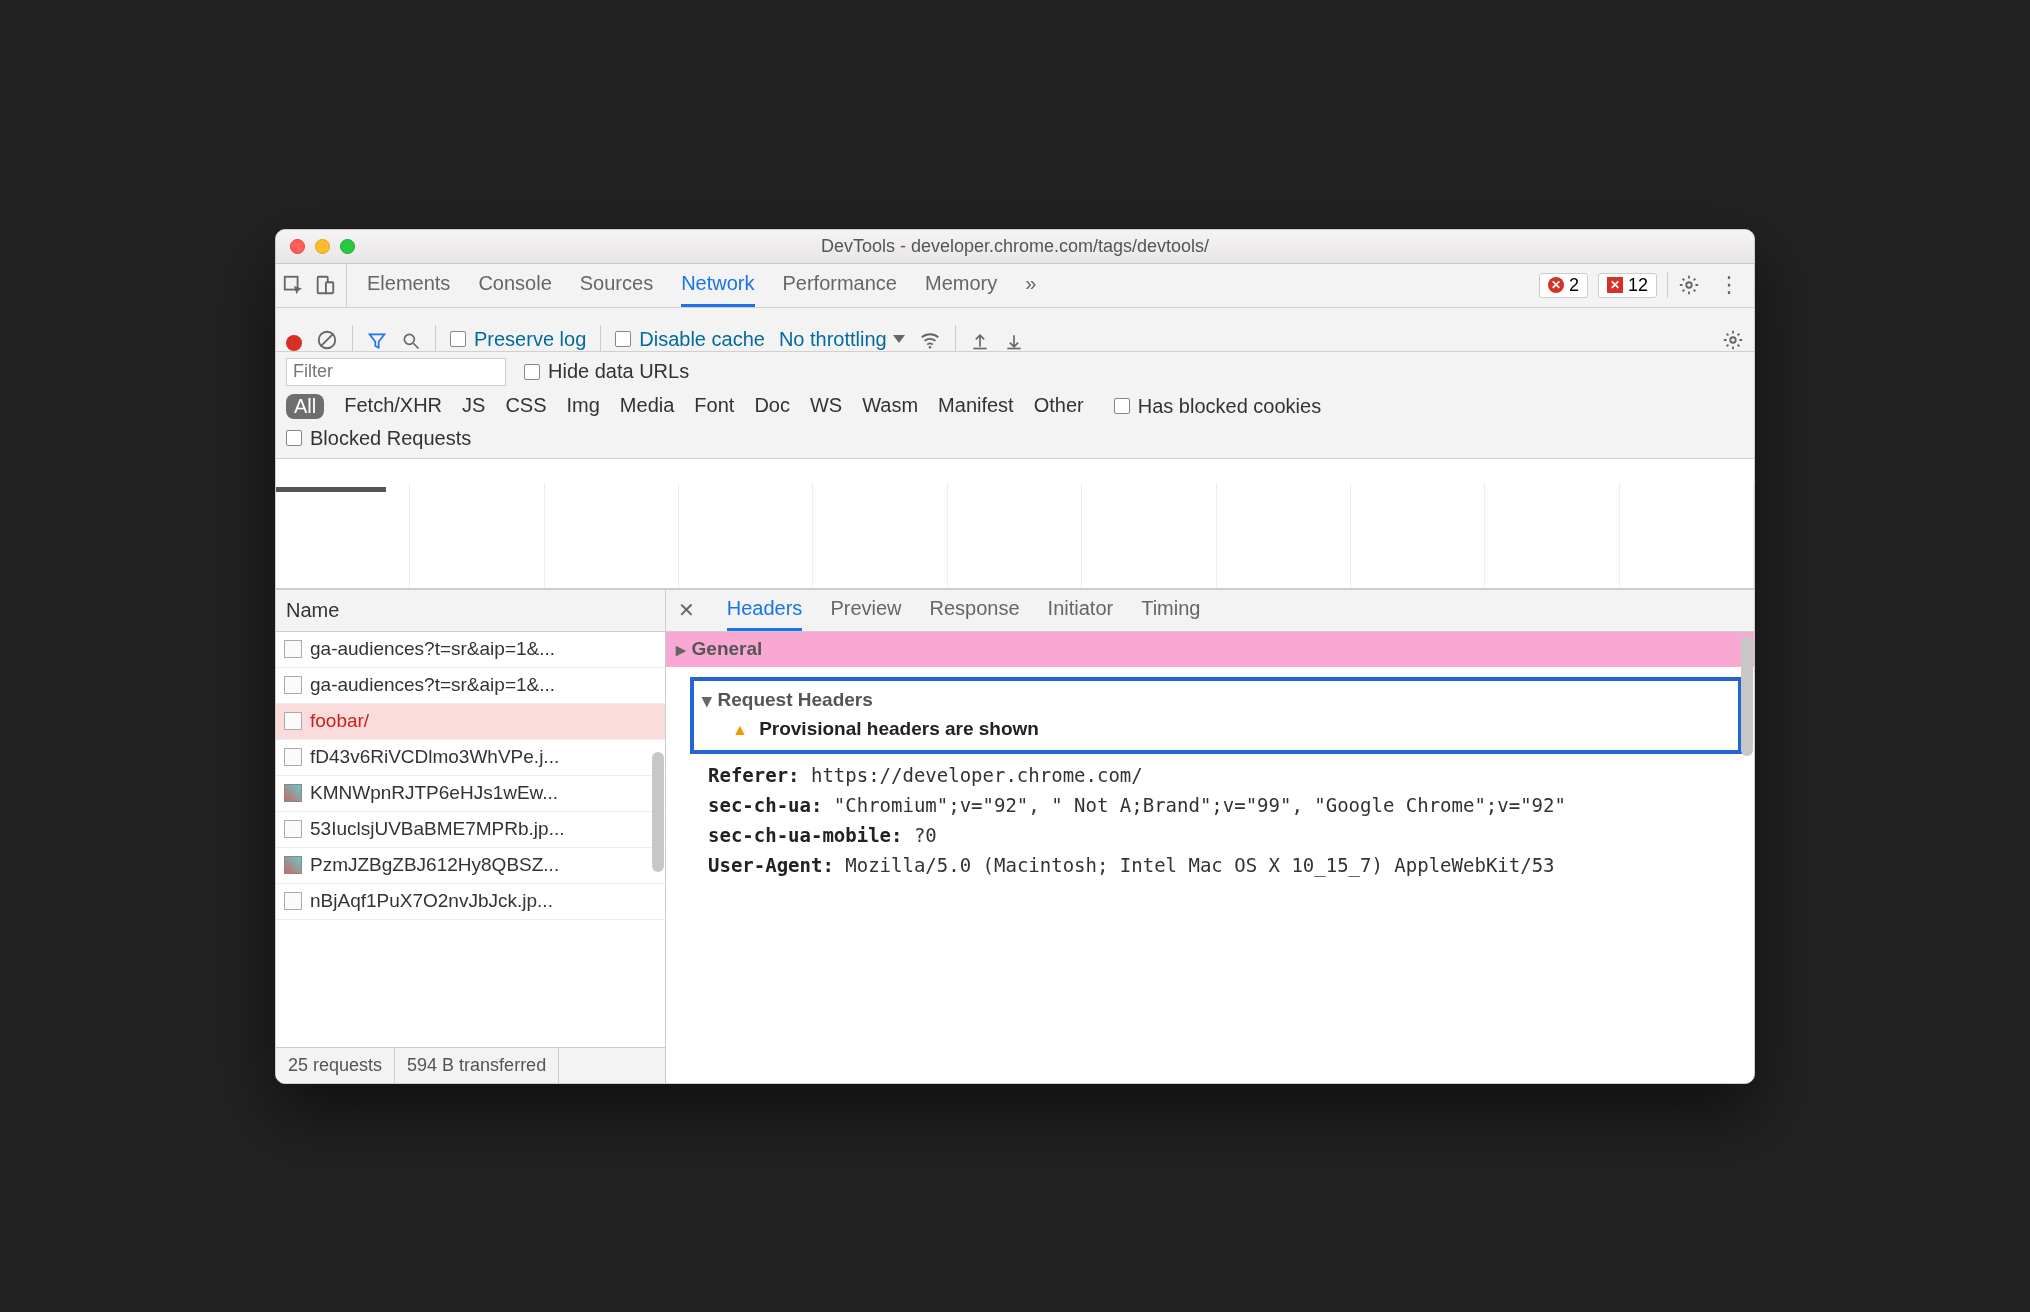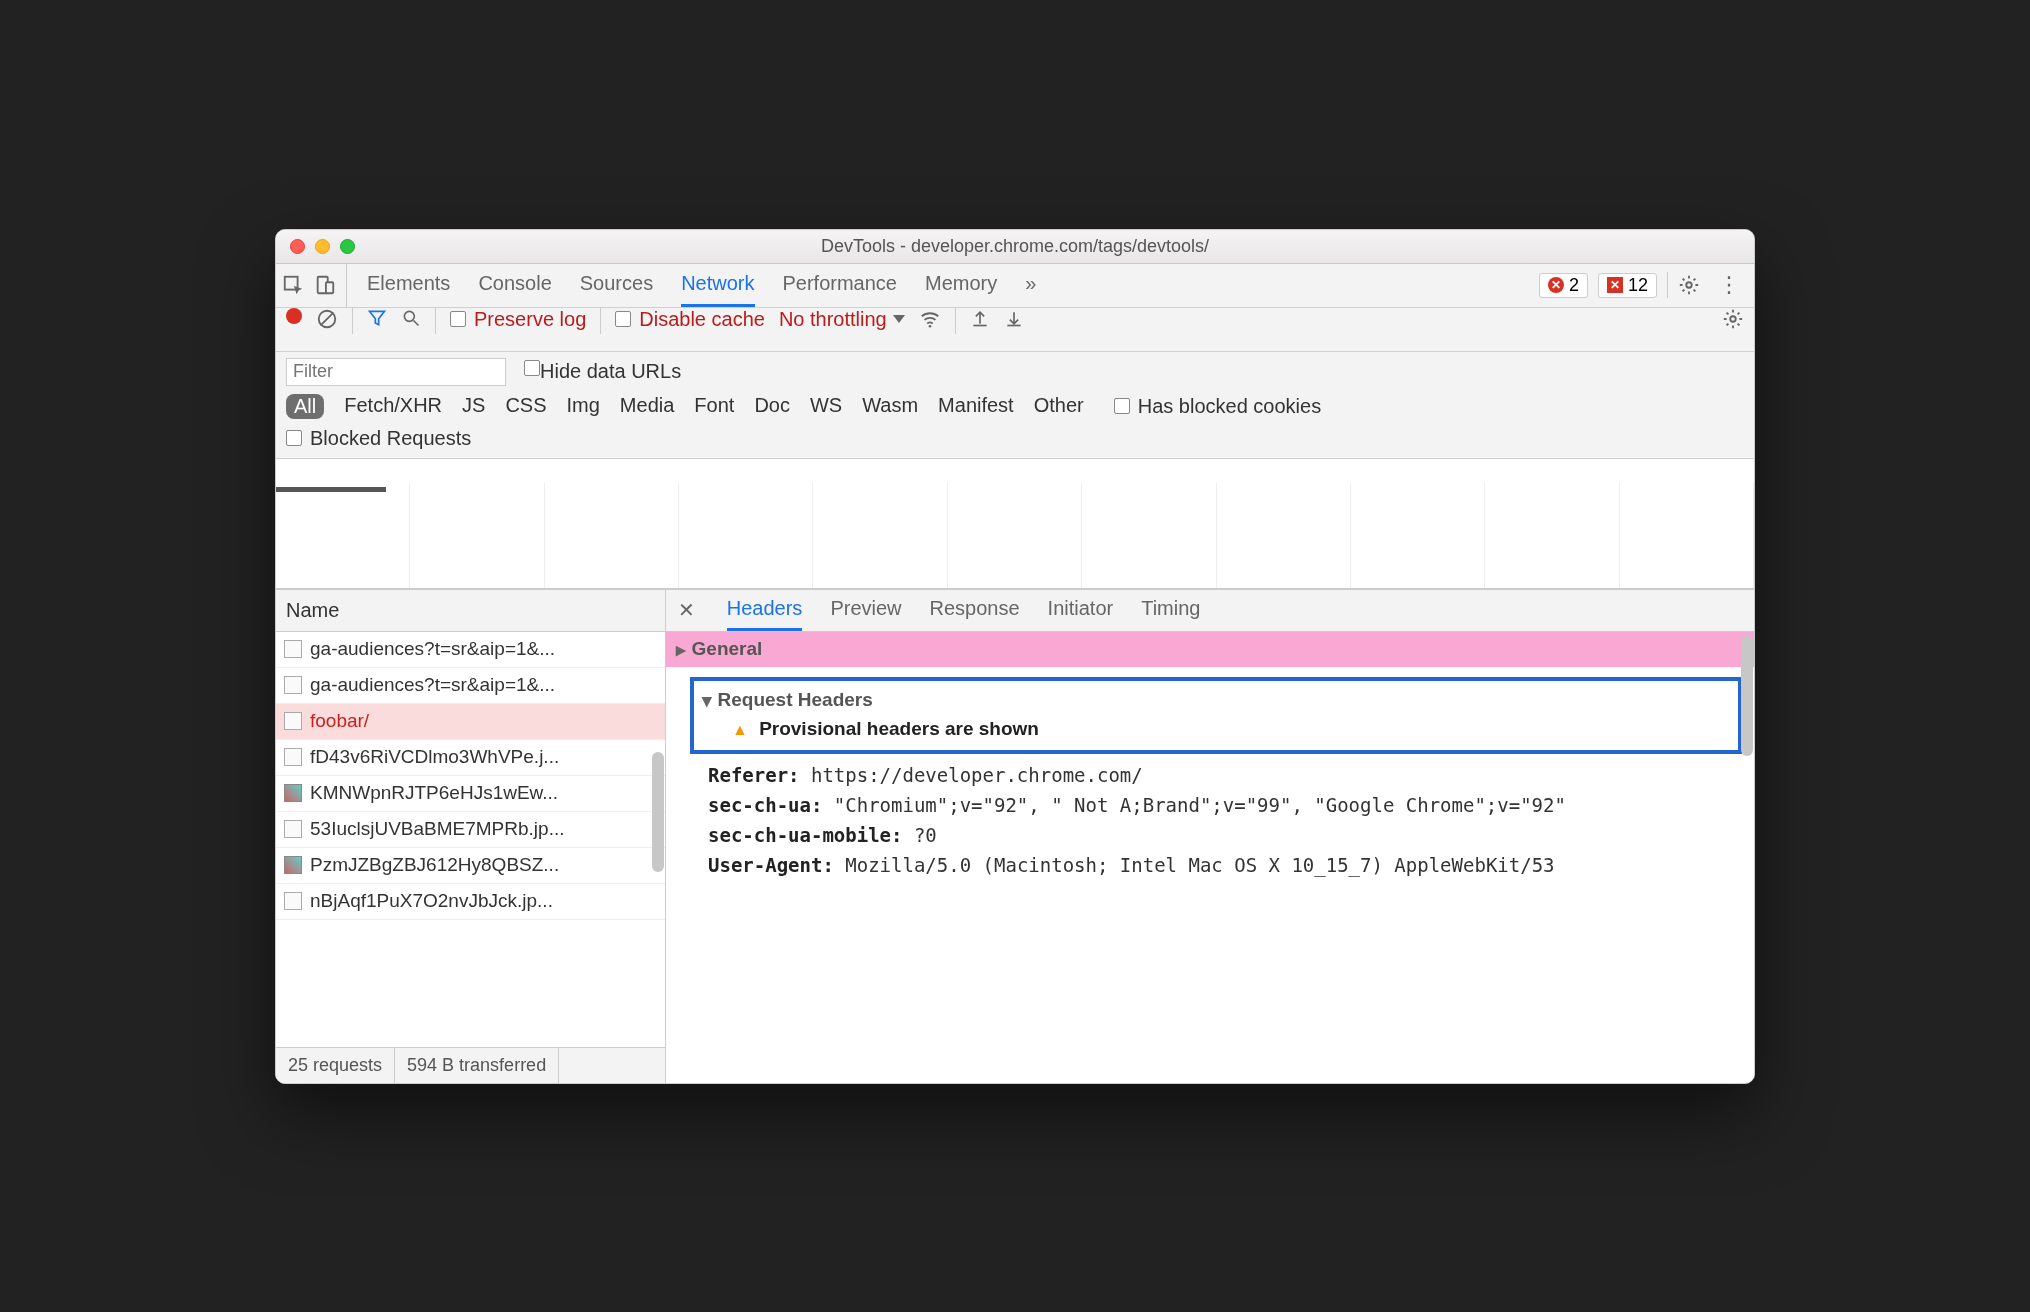--- a/index.html
+++ b/index.html
@@ -42,21 +42,21 @@
   .tab{color:#666;font-size:20px;cursor:pointer;height:100%;display:flex;align-items:center;border-bottom:3px solid transparent}
   .tab.active{color:#1a73e8;border-bottom-color:#1a73e8}
   .tb-right{display:flex;align-items:center;gap:10px;height:100%}
   .pill{display:flex;align-items:center;gap:5px;background:#fff;border:1px solid #ccc;border-radius:3px;padding:1px 8px;font-size:18px}
   .err-badge{width:16px;height:16px;border-radius:50%;background:#d93025;color:#fff;font-size:12px;font-weight:bold;display:inline-flex;align-items:center;justify-content:center}
   .box-badge{width:16px;height:16px;background:#d93025;color:#fff;font-size:12px;font-weight:bold;display:inline-flex;align-items:center;justify-content:center}
   .gear{font-size:22px;color:#666}
   .kebab{font-size:22px;color:#666;padding:0 8px}
   .netbar{
     height:44px;border-bottom:1px solid #d0d0d0;background:#f3f3f3;
-    display:flex;align-items:flex-start;padding:0 10px;gap:14px;font-size:20px;color:#b91c1c
+    display:flex;align-items:flex-end;padding:0 10px;gap:14px;font-size:20px;color:#0369a1
   }
   .rec{width:16px;height:16px;border-radius:50%;background:#d93025}
   .funnel{color:#1a73e8}
   .vbar{width:1px;height:26px;background:#ccc}
   .cb{width:16px;height:16px;border:1.5px solid #888;border-radius:2px;display:inline-block;background:#fff}
   .dropdown{display:flex;align-items:center;gap:6px}
   .tri{width:0;height:0;border-left:6px solid transparent;border-right:6px solid transparent;border-top:8px solid #666}
   .filterbar{
     background:#f3f3f3;padding:6px 10px 0 10px;border-bottom:1px solid #d0d0d0;
     font-size:20px;color:#333
@@ -220,21 +220,21 @@
       <svg width="22" height="22" viewBox="0 0 24 24">
           <circle cx="12" cy="12" r="3" fill="none" stroke="#666" stroke-width="2"></circle>
           <path d="M12 2v3M12 19v3M2 12h3M19 12h3M5 5l2 2M17 17l2 2M19 5l-2 2M7 17l-2 2" stroke="#666" stroke-width="2"></path>
         </svg>
     </span>
   </div>
 
   <div class="filterbar">
     <div class="filterrow1">
       <input class="filterinput" placeholder="Filter" style="">
-      <label style="display:flex;gap:0">
+      <label style="display:flex;align-items:center;gap:8px">
         <span class="cb"></span>
         <span>Hide data URLs</span>
       </label>
     </div>
     <div class="filterrow2">
       <span class="chip active">All</span>
       <span class="chip">Fetch/XHR</span>
       <span class="chip">JS</span>
       <span class="chip">CSS</span>
       <span class="chip">Img</span>

